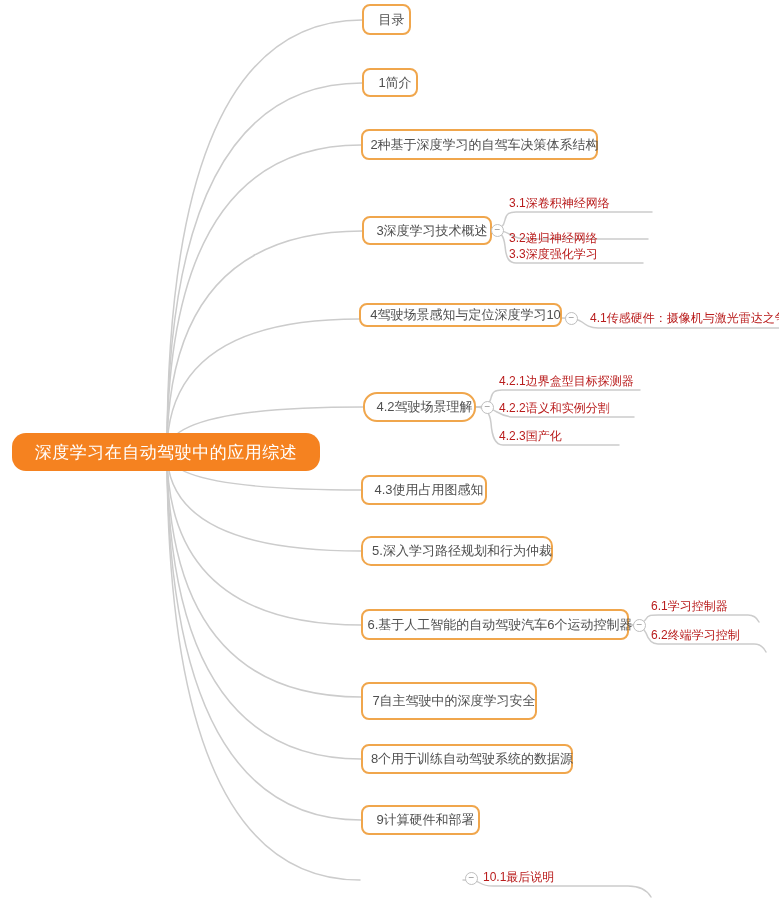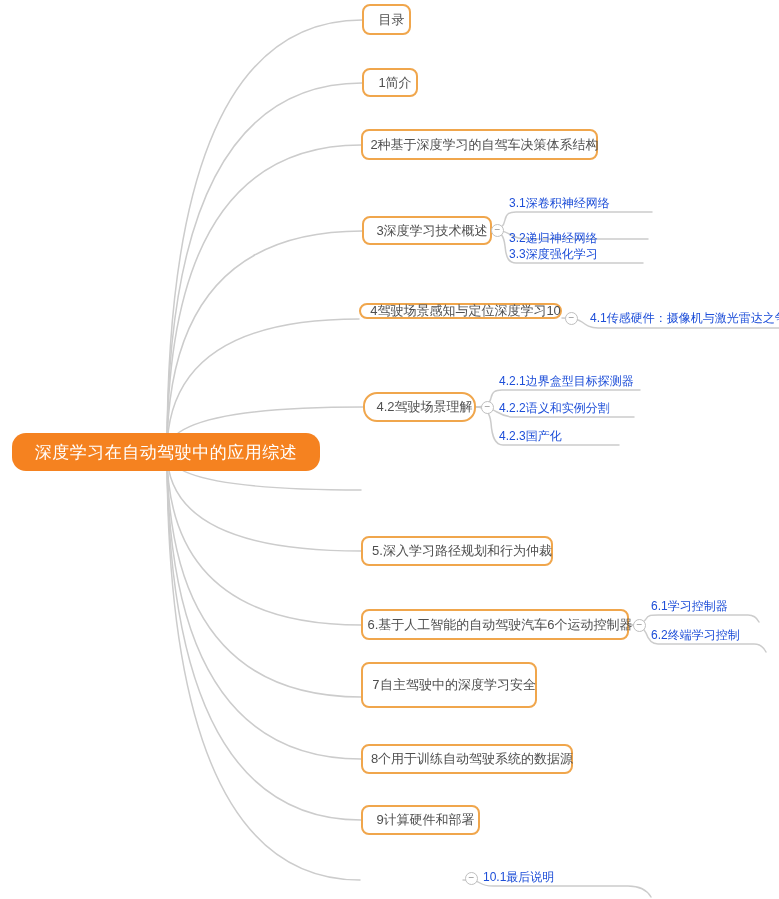--- a/index.html
+++ b/index.html
@@ -30,21 +30,21 @@
     color:#4F4F4F;
     font-size:13px;
     display:flex;align-items:center;justify-content:center;
     white-space:nowrap;
     box-sizing:border-box;
     cursor:default;
     padding-left:10px;
   }
   .subtopic{
     position:absolute;z-index:2;
-    color:#1d4ed8;
+    color:#b91c1c;
     font-size:12px;
     line-height:15px;
     white-space:nowrap;
     cursor:default;
   }
   .collapse{
     position:absolute;z-index:3;
     width:13px;height:13px;
     box-sizing:border-box;
     background:#ffffff;
@@ -92,25 +92,26 @@
       <path d="M629,625 C639,625 644,628 646,633 C648,639 651,644 658,644 H754 C761,644 764,648 766,652"></path>
 
       <path d="M463,880 C472,880 477,881 480,883 C483,885 487,886 493,886 H628 C640,886 647,890 651,897"></path>
     </g>
   </svg>
 
   <div class="topic" style="left:362px;top:4px;width:49px;height:31px;">目录</div>
   <div class="topic" style="left:362px;top:68px;width:56px;height:29px;">1简介</div>
   <div class="topic" style="left:361px;top:129px;width:237px;height:31px;">2种基于深度学习的自驾车决策体系结构</div>
   <div class="topic" style="left:362px;top:216px;width:130px;height:29px;">3深度学习技术概述</div>
-  <div class="topic" style="left:359px;top:303px;width:203px;height:16px;">4驾驶场景感知与定位深度学习10</div>
+  <div class="topic" style="left:359px;top:303px;width:203px;height:24px;">4驾驶场景感知与定位深度学习10</div>
   <div class="topic" style="left:363px;top:392px;width:113px;height:30px;border-radius:14px;">4.2驾驶场景理解</div>
-  <div class="topic" style="left:361px;top:536px;width:192px;height:30px;">5.深入学习路径规划和行为仲裁</div>
+  <div class="topic" style="left:361px;top:475px;width:126px;height:30px;">4.3使用占用图感知</div>
+  <div class="topic" style="left:361px;top:536px;width:192px;height:30px;border-radius:10px;">5.深入学习路径规划和行为仲裁</div>
   <div class="topic" style="left:361px;top:609px;width:268px;height:31px;">6.基于人工智能的自动驾驶汽车6个运动控制器</div>
-  <div class="topic" style="left:361px;top:662px;width:176px;height:46px;font-family:Liberation Mono, monospace;">7自主驾驶中的深度学习安全</div>
+  <div class="topic" style="left:361px;top:682px;width:176px;height:38px;">7自主驾驶中的深度学习安全</div>
   <div class="topic" style="left:361px;top:744px;width:212px;height:30px;">8个用于训练自动驾驶系统的数据源</div>
   <div class="topic" style="left:361px;top:805px;width:119px;height:30px;">9计算硬件和部署</div>
 
   <div class="subtopic" style="left:509px;top:196px;">3.1深卷积神经网络</div>
   <div class="subtopic" style="left:509px;top:231px;">3.2递归神经网络</div>
   <div class="subtopic" style="left:509px;top:247px;">3.3深度强化学习</div>
 
   <div class="subtopic" style="left:590px;top:311px;">4.1传感硬件：摄像机与激光雷达之争</div>
 
   <div class="subtopic" style="left:499px;top:374px;">4.2.1边界盒型目标探测器</div>

